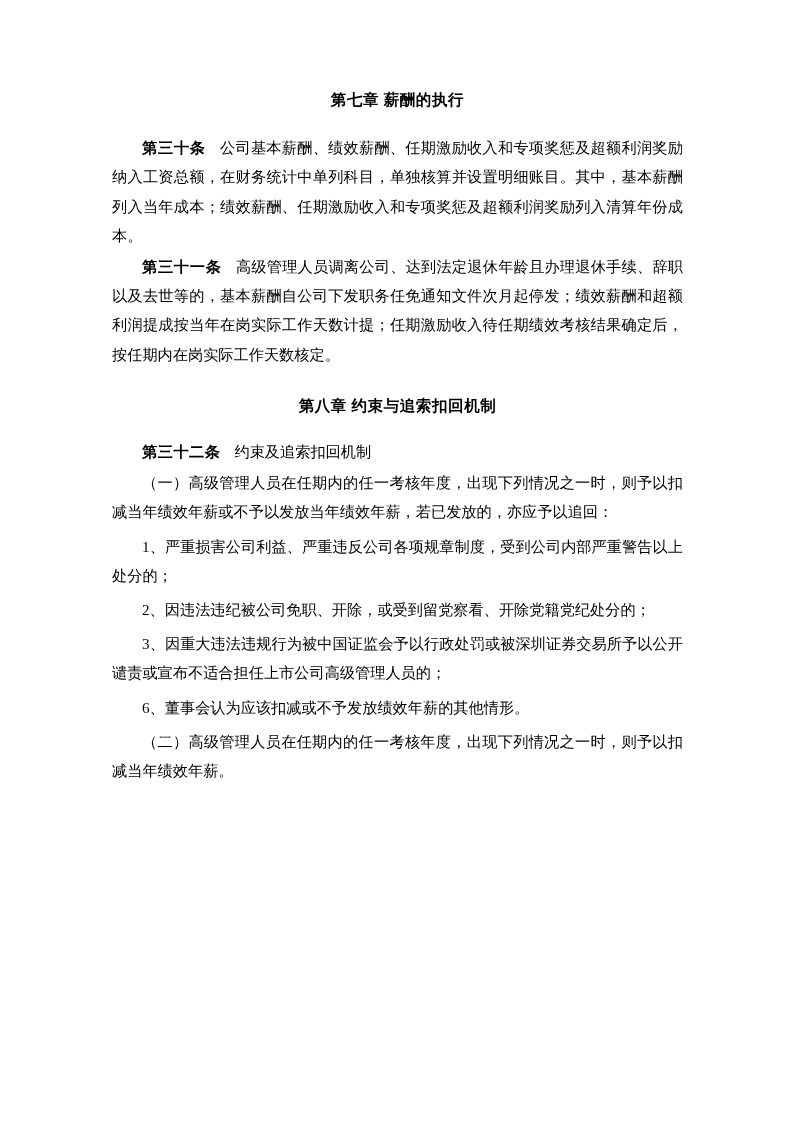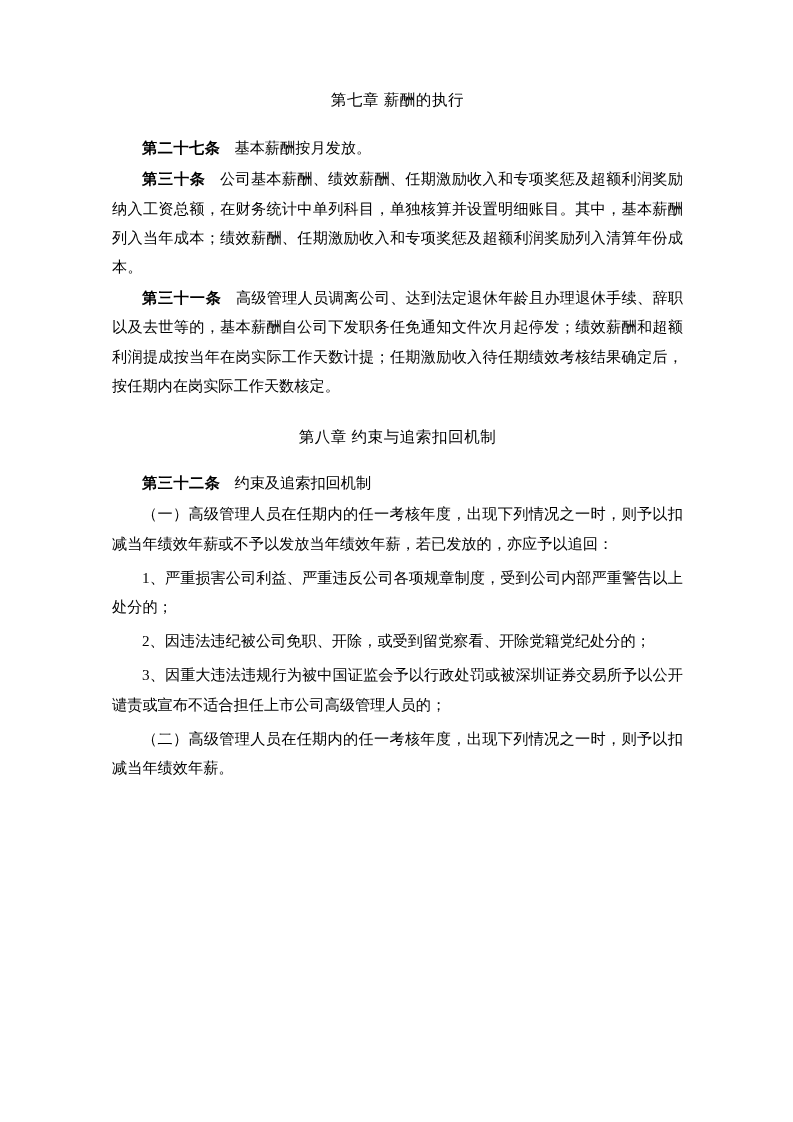--- a/index.html
+++ b/index.html
@@ -17,21 +17,21 @@
   }
   .page {
     box-sizing: border-box;
     width: 793px;
     height: 1122px;
     padding: 88px 110px 70px 112px;
     position: relative;
   }
   .heading {
     text-align: center;
-    font-weight: normal;
+    font-weight: bold;
     font-size: 15.5px;
     letter-spacing: 0.6px;
     margin: 0 0 22px 0;
     line-height: 1.5;
   }
   .heading.second {
     margin-top: 25px;
     margin-bottom: 20px;
   }
   p {
@@ -59,31 +59,31 @@
     margin-bottom: 2px;
   }
 </style>
 </head>
 <body>
 
 <div class="page">
 
   <h1 class="heading">第七章  薪酬的执行</h1>
 
-  <p class="indent-hang block"><span class="art-label">第二十七条</span><span class="gap"></span><span>基本薪酬按月发放。</span></p>
 
 
 
   <p class="indent-hang block"><span class="art-label">第三十条</span><span class="gap"></span><span>公司基本薪酬、绩效薪酬、任期激励收入和专项奖惩及超额利润奖励纳入工资总额，在财务统计中单列科目，单独核算并设置明细账目。其中，基本薪酬列入当年成本；绩效薪酬、任期激励收入和专项奖惩及超额利润奖励列入清算年份成本。</span></p>
 
   <p class="indent-hang block"><span class="art-label">第三十一条</span><span class="gap"></span><span>高级管理人员调离公司、达到法定退休年龄且办理退休手续、辞职以及去世等的，基本薪酬自公司下发职务任免通知文件次月起停发；绩效薪酬和超额利润提成按当年在岗实际工作天数计提；任期激励收入待任期绩效考核结果确定后，按任期内在岗实际工作天数核定。</span></p>
 
   <h1 class="heading second">第八章  约束与追索扣回机制</h1>
 
   <p class="indent-hang block"><span class="art-label">第三十二条</span><span class="gap"></span><span>约束及追索扣回机制</span></p>
 
   <p class="indent1">（一）高级管理人员在任期内的任一考核年度，出现下列情况之一时，则予以扣减当年绩效年薪或不予以发放当年绩效年薪，若已发放的，亦应予以追回：</p>
   <p class="indent1">1、严重损害公司利益、严重违反公司各项规章制度，受到公司内部严重警告以上处分的；</p>
   <p class="indent1">2、因违法违纪被公司免职、开除，或受到留党察看、开除党籍党纪处分的；</p>
   <p class="indent1">3、因重大违法违规行为被中国证监会予以行政处罚或被深圳证券交易所予以公开谴责或宣布不适合担任上市公司高级管理人员的；</p>
+  <p class="indent1">6、董事会认为应该扣减或不予发放绩效年薪的其他情形。</p>
   <p class="indent1">（二）高级管理人员在任期内的任一考核年度，出现下列情况之一时，则予以扣减当年绩效年薪。</p>
 
 </div>
 
 </body></html>

